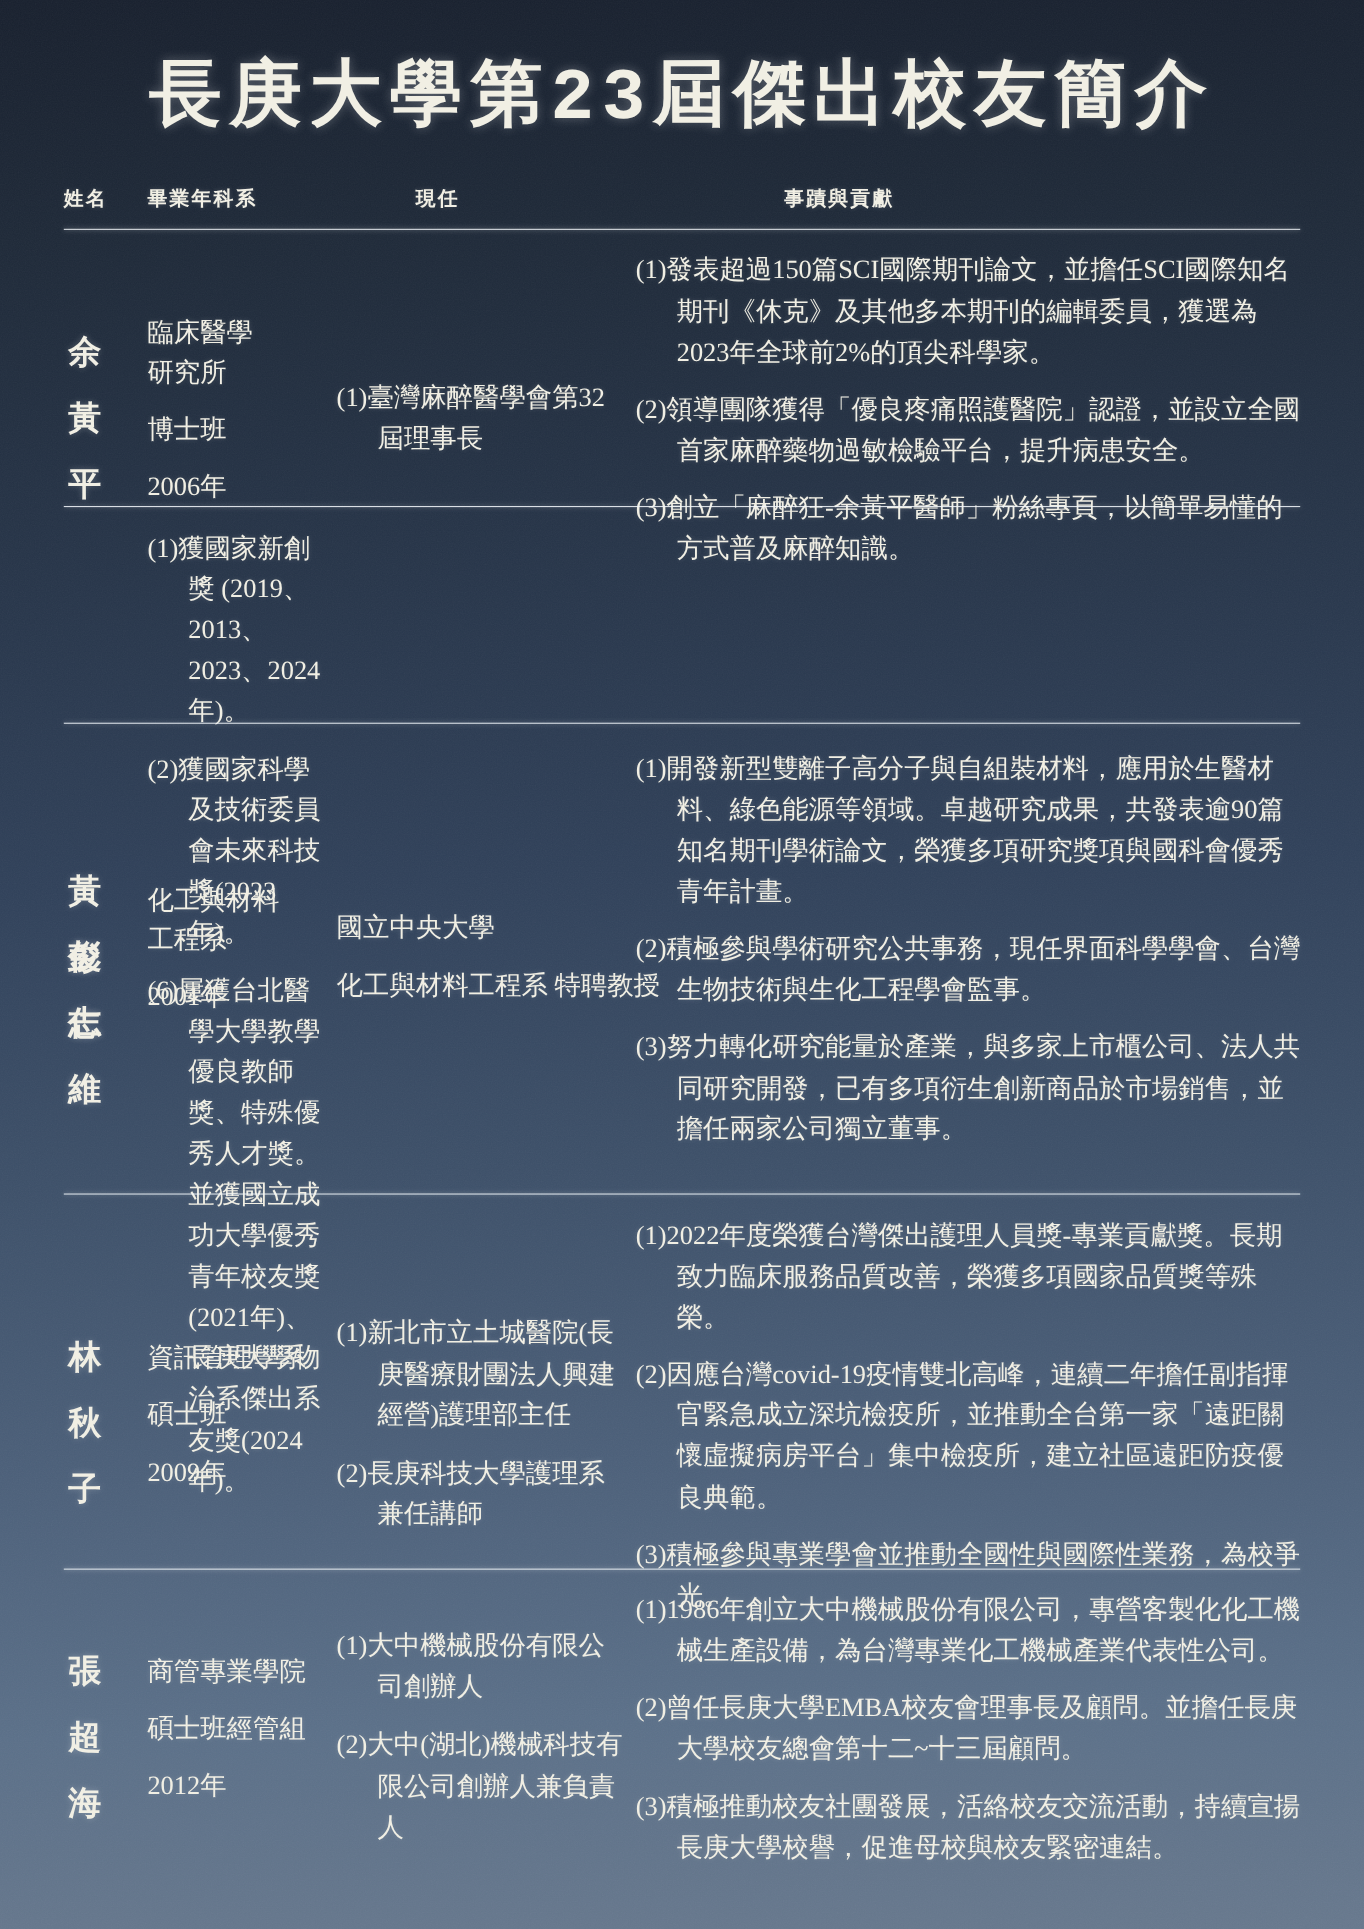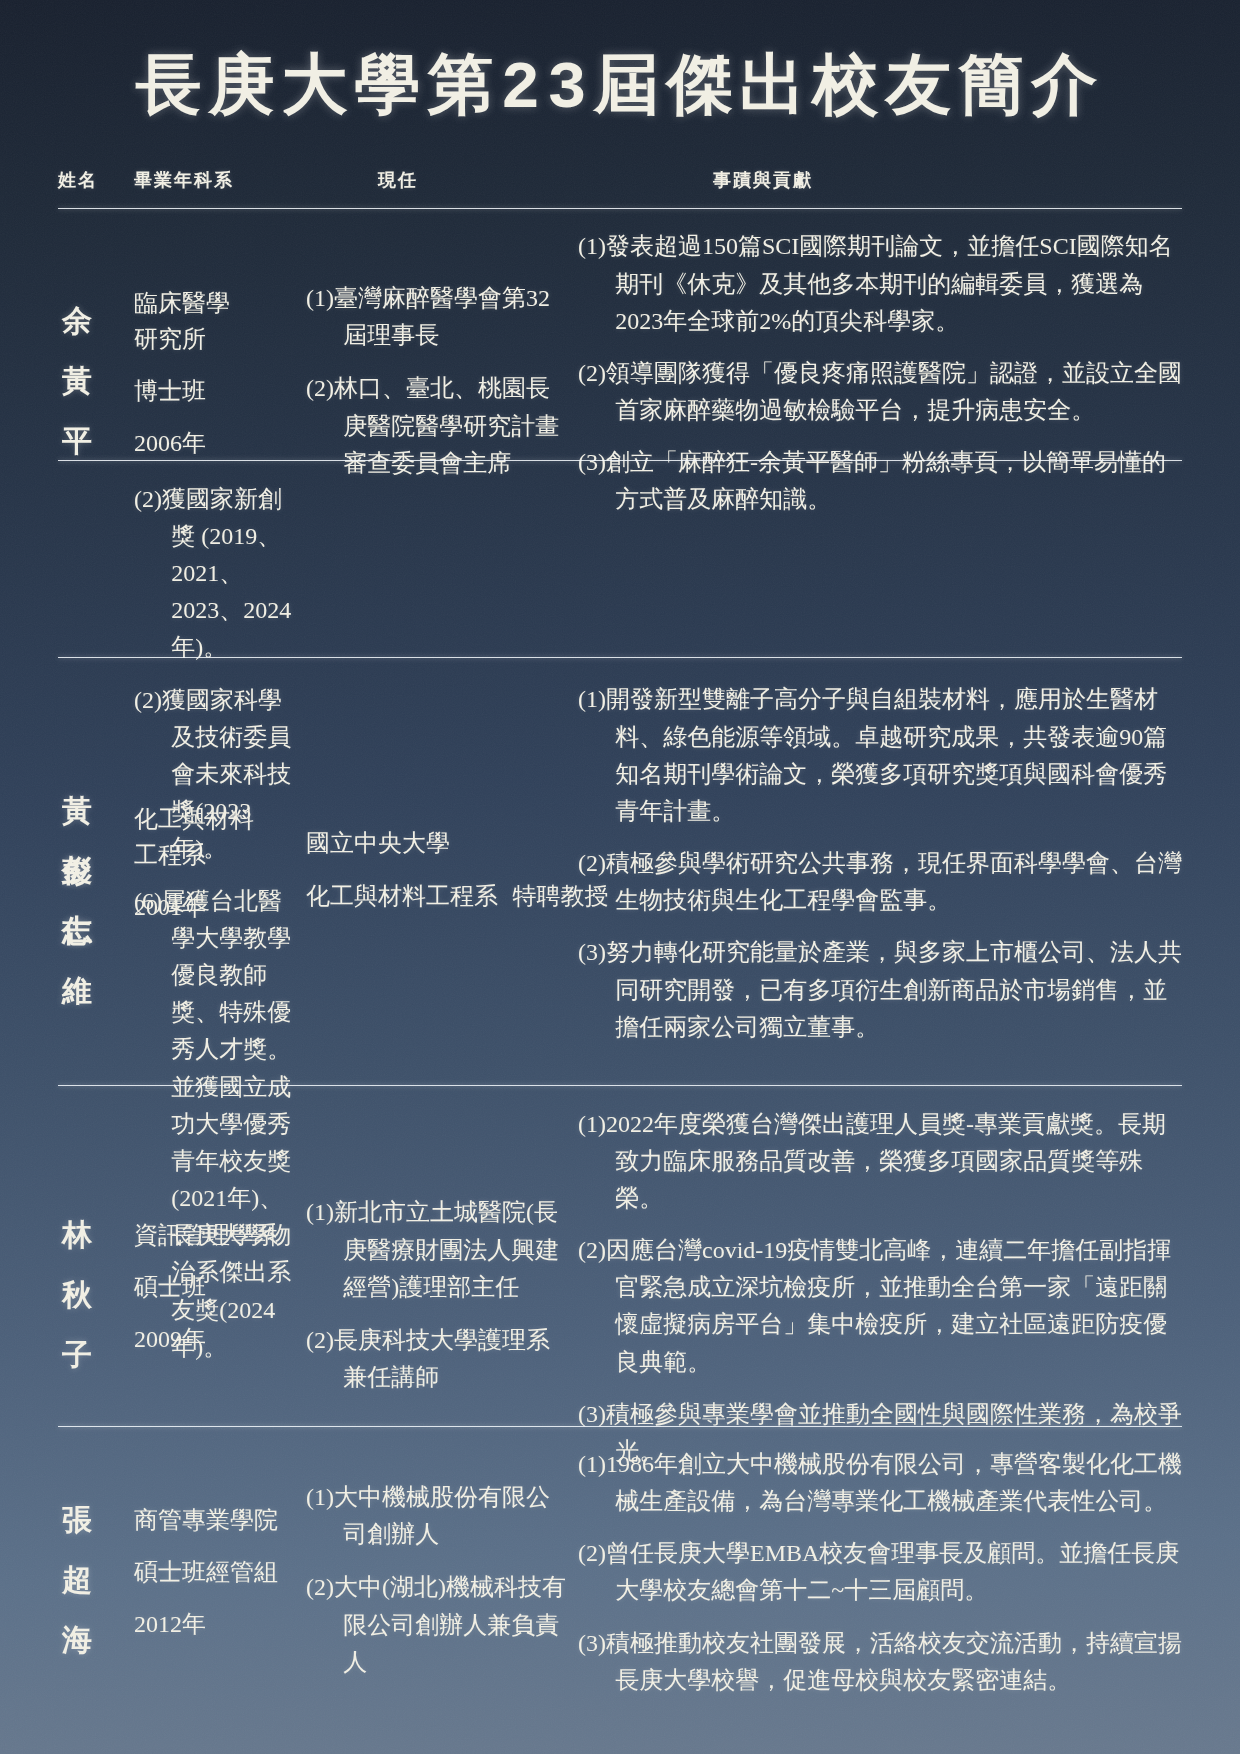--- a/index.html
+++ b/index.html
@@ -63,21 +63,21 @@
   }
   .cell { font-size: 24px; line-height: 1.5; }
   .dept-group { white-space: pre-line; margin-bottom: 16px; }
   .dept-group:last-child { margin-bottom: 16px; }
   .item {
     padding-left: 1.55em; text-indent: -1.55em;
     margin-bottom: 16px; line-height: 1.55;
   }
   .item:last-child { margin-bottom: 0; }
   .ach .item { margin-bottom: 15px; }
-  .plain { padding-left: 0; text-indent: 0; white-space: nowrap; font-family: Liberation Mono, monospace; }
+  .plain { padding-left: 0; text-indent: 0; white-space: nowrap; }
   .cell, .thead > div { text-shadow: 0 0 5px rgba(255,255,255,0.18); }
 </style>
 </head>
 <body>
 
 <div class="bg"></div>
 
 <svg class="grain" width="1240" height="1754" xmlns="http://www.w3.org/2000/svg">
   <filter id="noiseF">
     <feTurbulence type="fractalNoise" baseFrequency="0.9" numOctaves="2" stitchTiles="stitch"></feTurbulence>
@@ -102,35 +102,34 @@
   <div class="grid row row-1">
     <div class="name">余黃平</div>
     <div class="cell">
       <div class="dept-group">臨床醫學
 研究所</div>
       <div class="dept-group">博士班</div>
       <div class="dept-group">2006年</div>
     </div>
     <div class="cell">
       <div class="item">(1)臺灣麻醉醫學會第32屆理事長</div>
-      <div class="item">(2)林口、臺北、桃園長庚醫院醫學研究計畫審查委員會主席</div>
     </div>
     <div class="cell ach">
       <div class="item">(1)發表超過150篇SCI國際期刊論文，並擔任SCI國際知名期刊《休克》及其他多本期刊的編輯委員，獲選為2023年全球前2%的頂尖科學家。</div>
       <div class="item">(2)領導團隊獲得「優良疼痛照護醫院」認證，並設立全國首家麻醉藥物過敏檢驗平台，提升病患安全。</div>
       <div class="item">(3)創立「麻醉狂-余黃平醫師」粉絲專頁，以簡單易懂的方式普及麻醉知識。</div>
     </div>
   </div>
 
   <hr class="divider">
 
   <div class="grid row row-2">
     <div class="name">彭志維</div>
     <div class="cell ach">
-      <div class="item">(2)獲國家新創獎 (2019、2021、2023、2024年)。</div>
+      <div class="item">(1)獲國家新創獎 (2019、2013、2023、2024年)。</div>
       <div class="item">(2)獲國家科學及技術委員會未來科技獎(2023年)。</div>
       <div class="item">(6)屢獲台北醫學大學教學優良教師獎、特殊優秀人才獎。並獲國立成功大學優秀青年校友獎(2021年)、長庚大學物治系傑出系友獎(2024年)。</div>
     </div>
   </div>
 
   <hr class="divider">
 
   <div class="grid row row-3">
     <div class="name">黃俊仁</div>
     <div class="cell">

